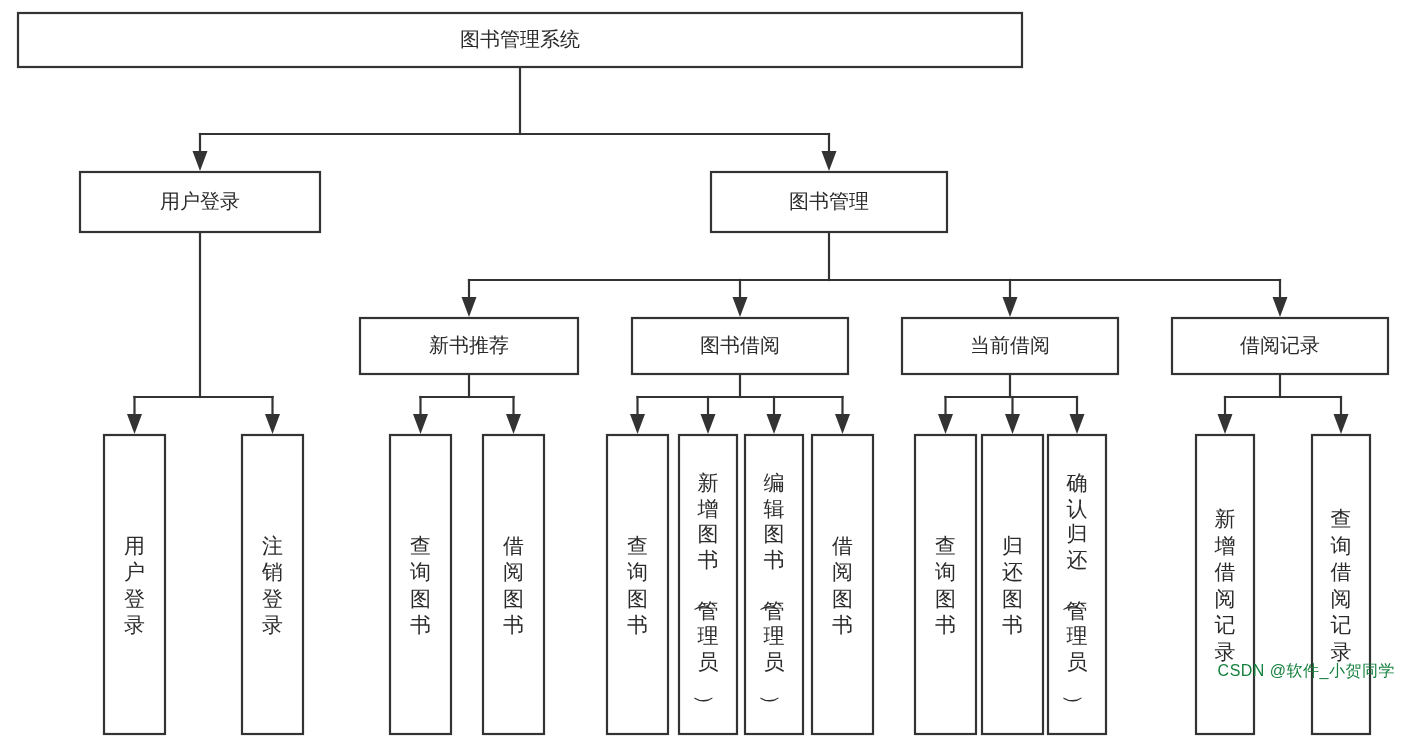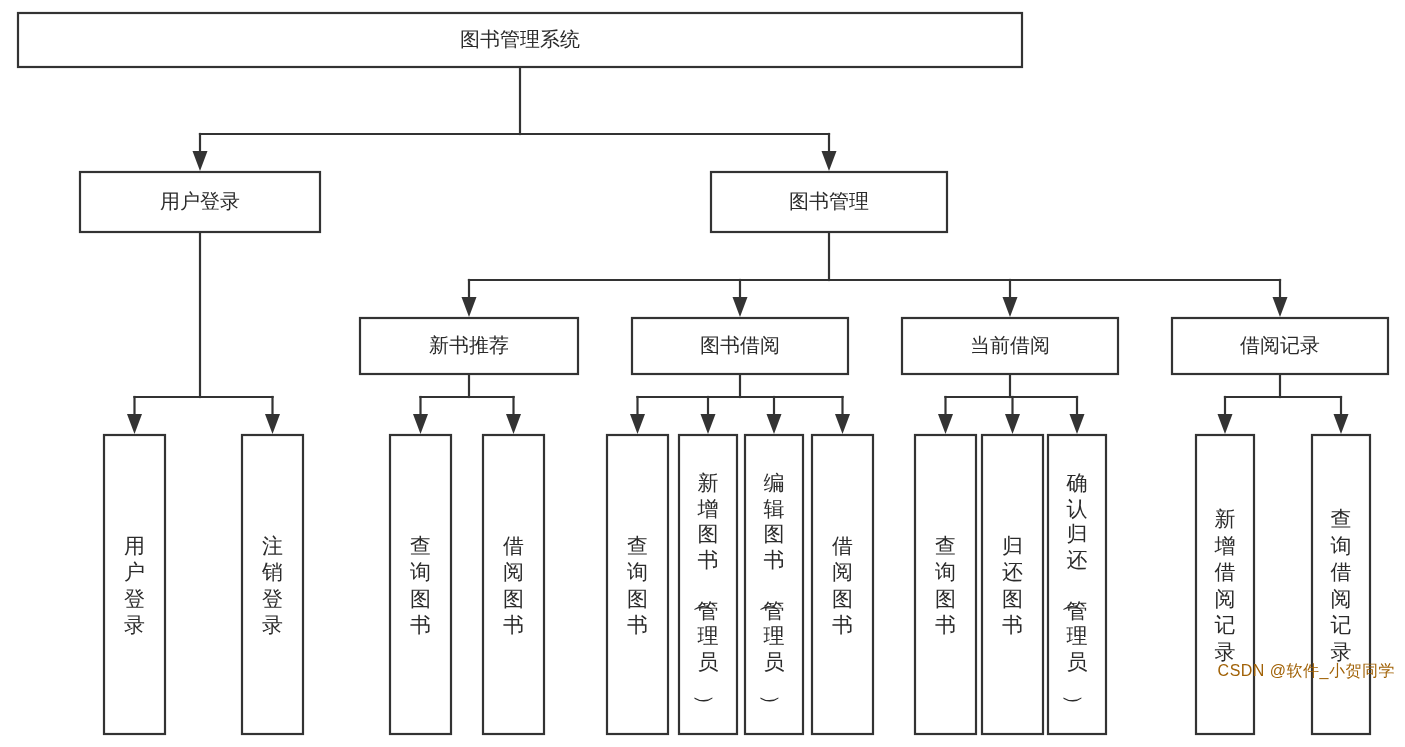--- a/index.html
+++ b/index.html
@@ -59,21 +59,21 @@
     font-size: 21px;
     fill: #2b2b2b;
     text-anchor: middle;
   }
   .watermark {
     position: absolute;
     right: 10px;
     bottom: 6px;
     font-family: "Liberation Sans", "DejaVu Sans", sans-serif;
     font-size: 16px;
-    color: #a16207;
+    color: #15803d;
     white-space: nowrap;
     letter-spacing: 0.5px;
     user-select: none;
   }
 </style>
 </head>
 <body>
 
 <div id="diagram-root">
   <svg id="tree-svg" viewBox="0 0 1405 747">

